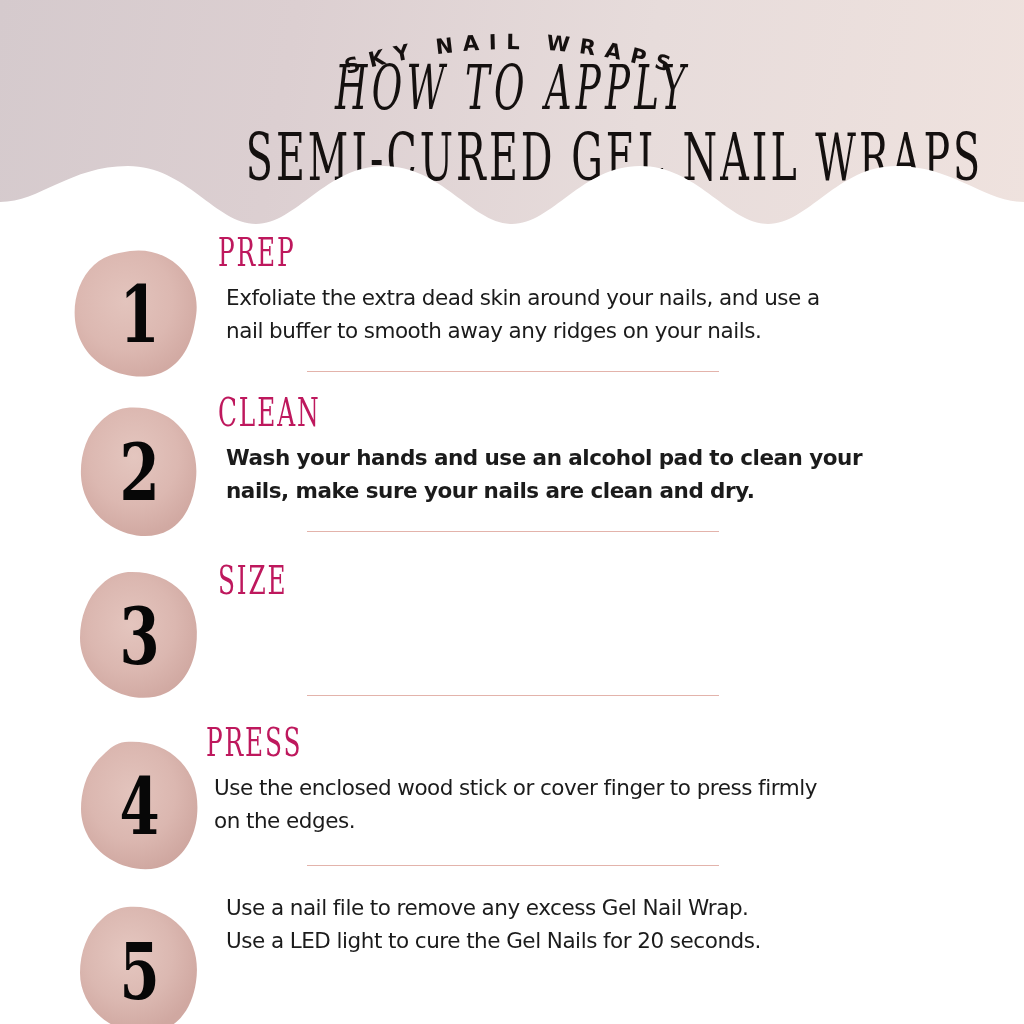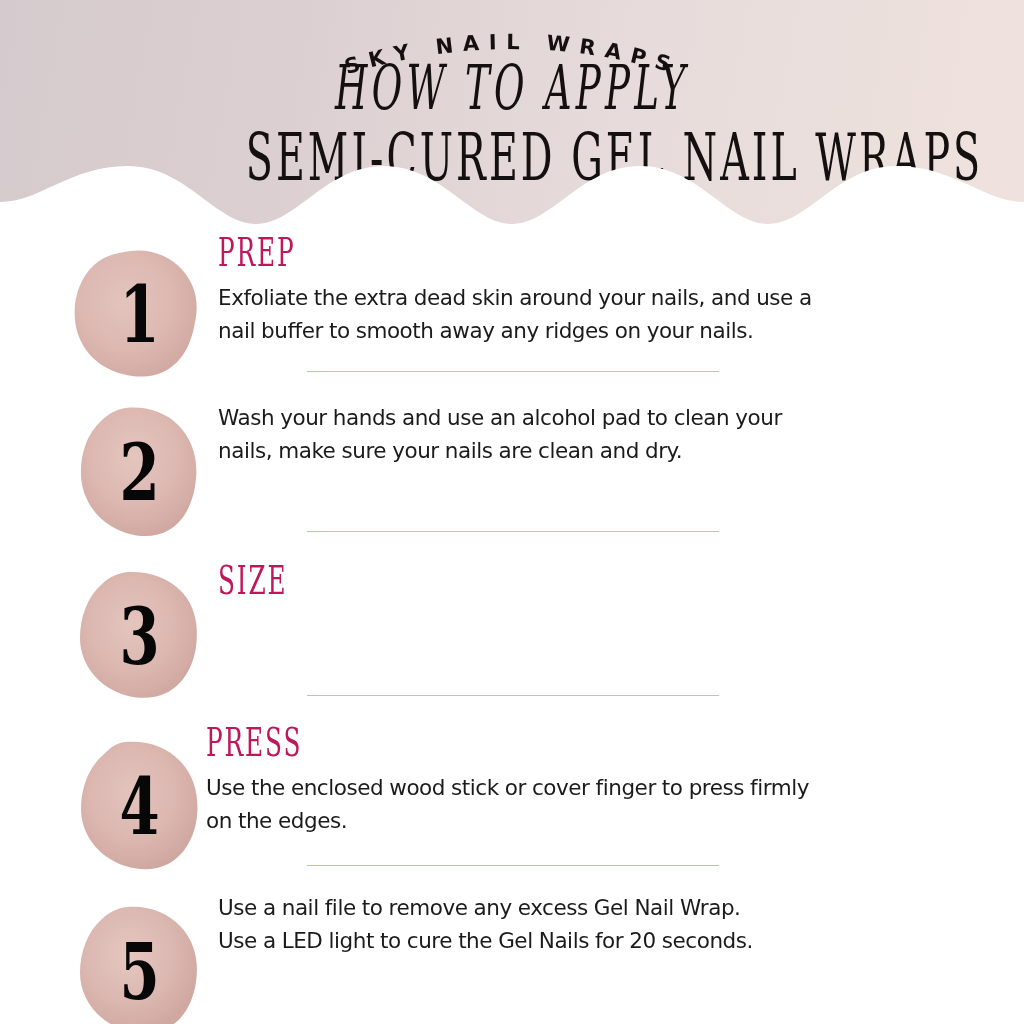--- a/index.html
+++ b/index.html
@@ -85,21 +85,21 @@
     display:inline-block;
     transform:scaleX(0.62);
     transform-origin:left center;
     letter-spacing:3px;
   }
   .step-text{
     font-family:"DejaVu Sans", sans-serif;
     color:#1b1b1b;
     font-size:21.5px;
     line-height:32.5px;
-    margin:0;
+    margin:8px;
     white-space:pre-line;
     letter-spacing:-0.45px;
     word-spacing:-0.3px;
   }
 
   .divider{
     position:absolute;height:1px;
     background:#e3b3ab;
   }
 </style>
@@ -179,21 +179,22 @@
               <stop offset="100%" stop-color="#d1a9a2"></stop>
             </radialGradient>
           </defs>
           <path d="M58,2 C78,0 97,6 110,19 C124,33 130,52 128,73
                    C126,94 118,114 101,124 C84,134 61,131 43,120
                    C25,109 14,90 13,70 C12,50 18,29 33,15 C40,8 49,3 58,2 Z" fill="url(#bg2)"></path>
         </svg>
         <div class="step-num">2</div>
       </div>
       <div class="step-body" style="left:218px;top:0px;width:760px;">
-        <p class="step-text" style="margin-top:10px;">Wash your hands and use an alcohol pad to clean your
+        <p class="step-title"><span>CLEAN</span></p>
+        <p class="step-text" style="margin-top:10px;font-weight:bold;">Wash your hands and use an alcohol pad to clean your
 nails, make sure your nails are clean and dry.</p>
       </div>
       <div class="divider" style="left:307px;top:139px;width:412px;"></div>
     </div>
 
     <div class="step" style="top:328px;">
       <div class="blob-wrap" style="top:10px;">
         <svg viewBox="0 0 140 132" xmlns="http://www.w3.org/2000/svg">
           <defs>
             <radialGradient id="bg3" cx="44%" cy="42%" r="62%">

